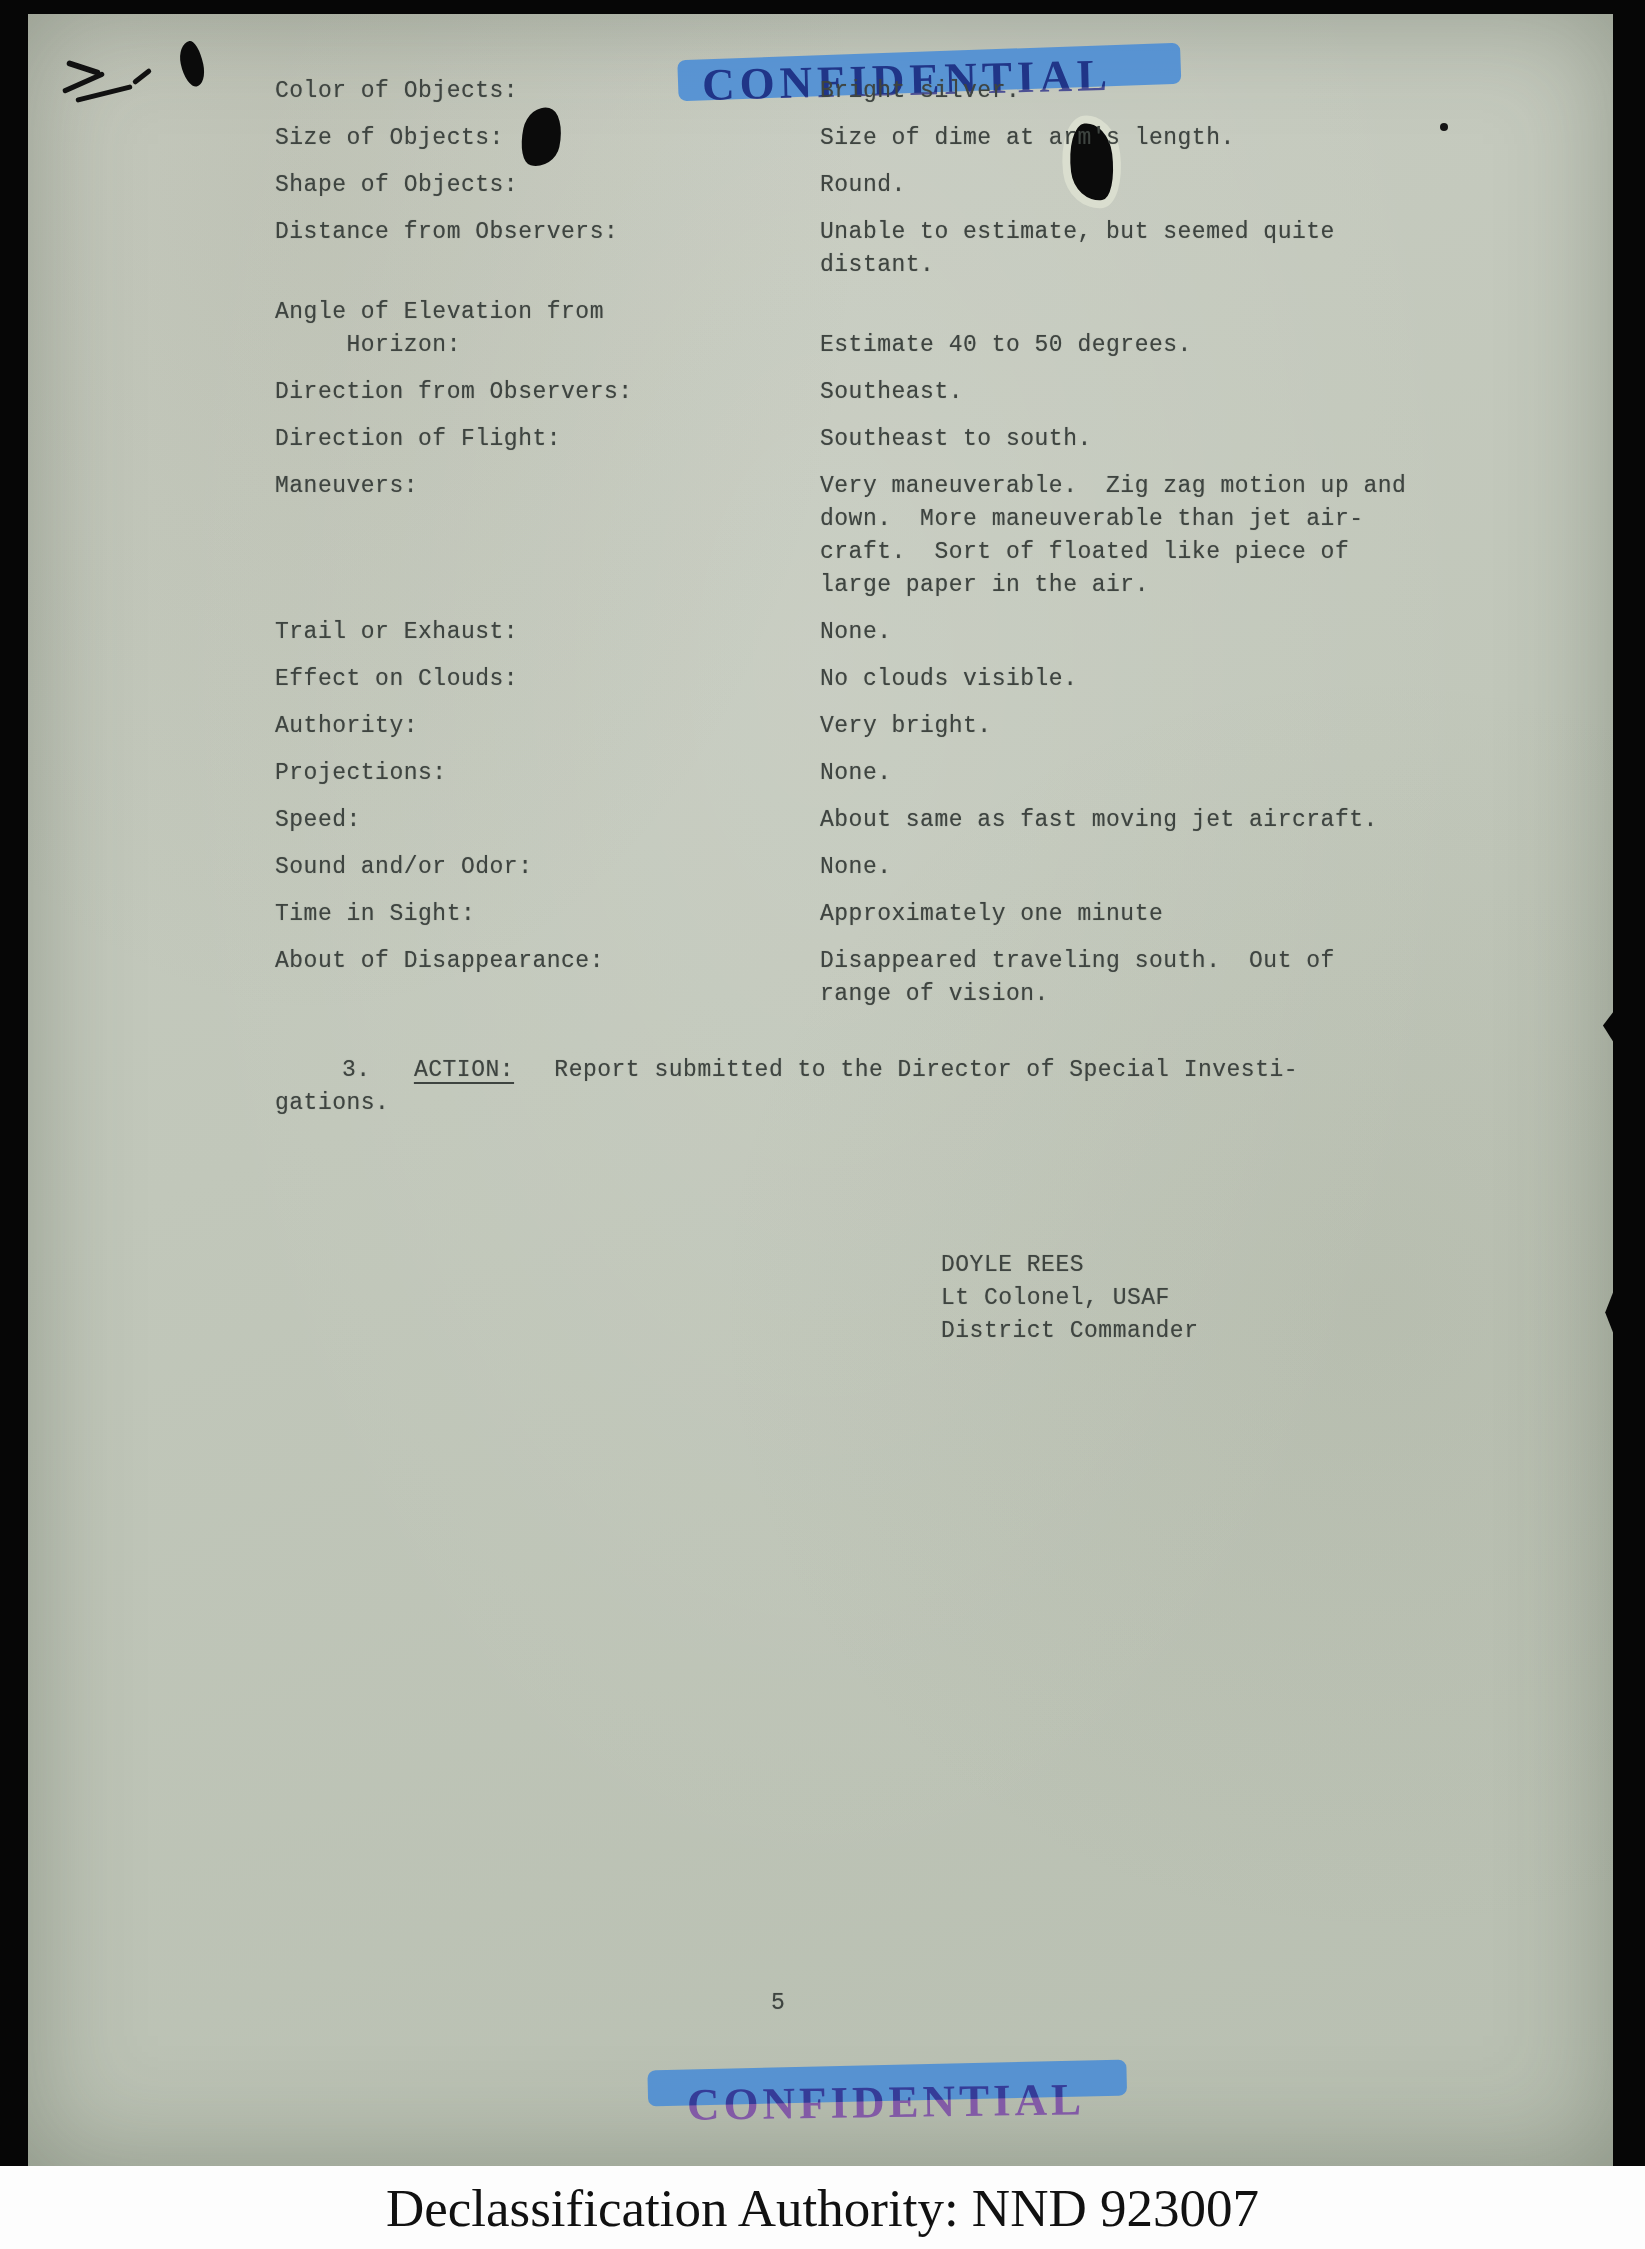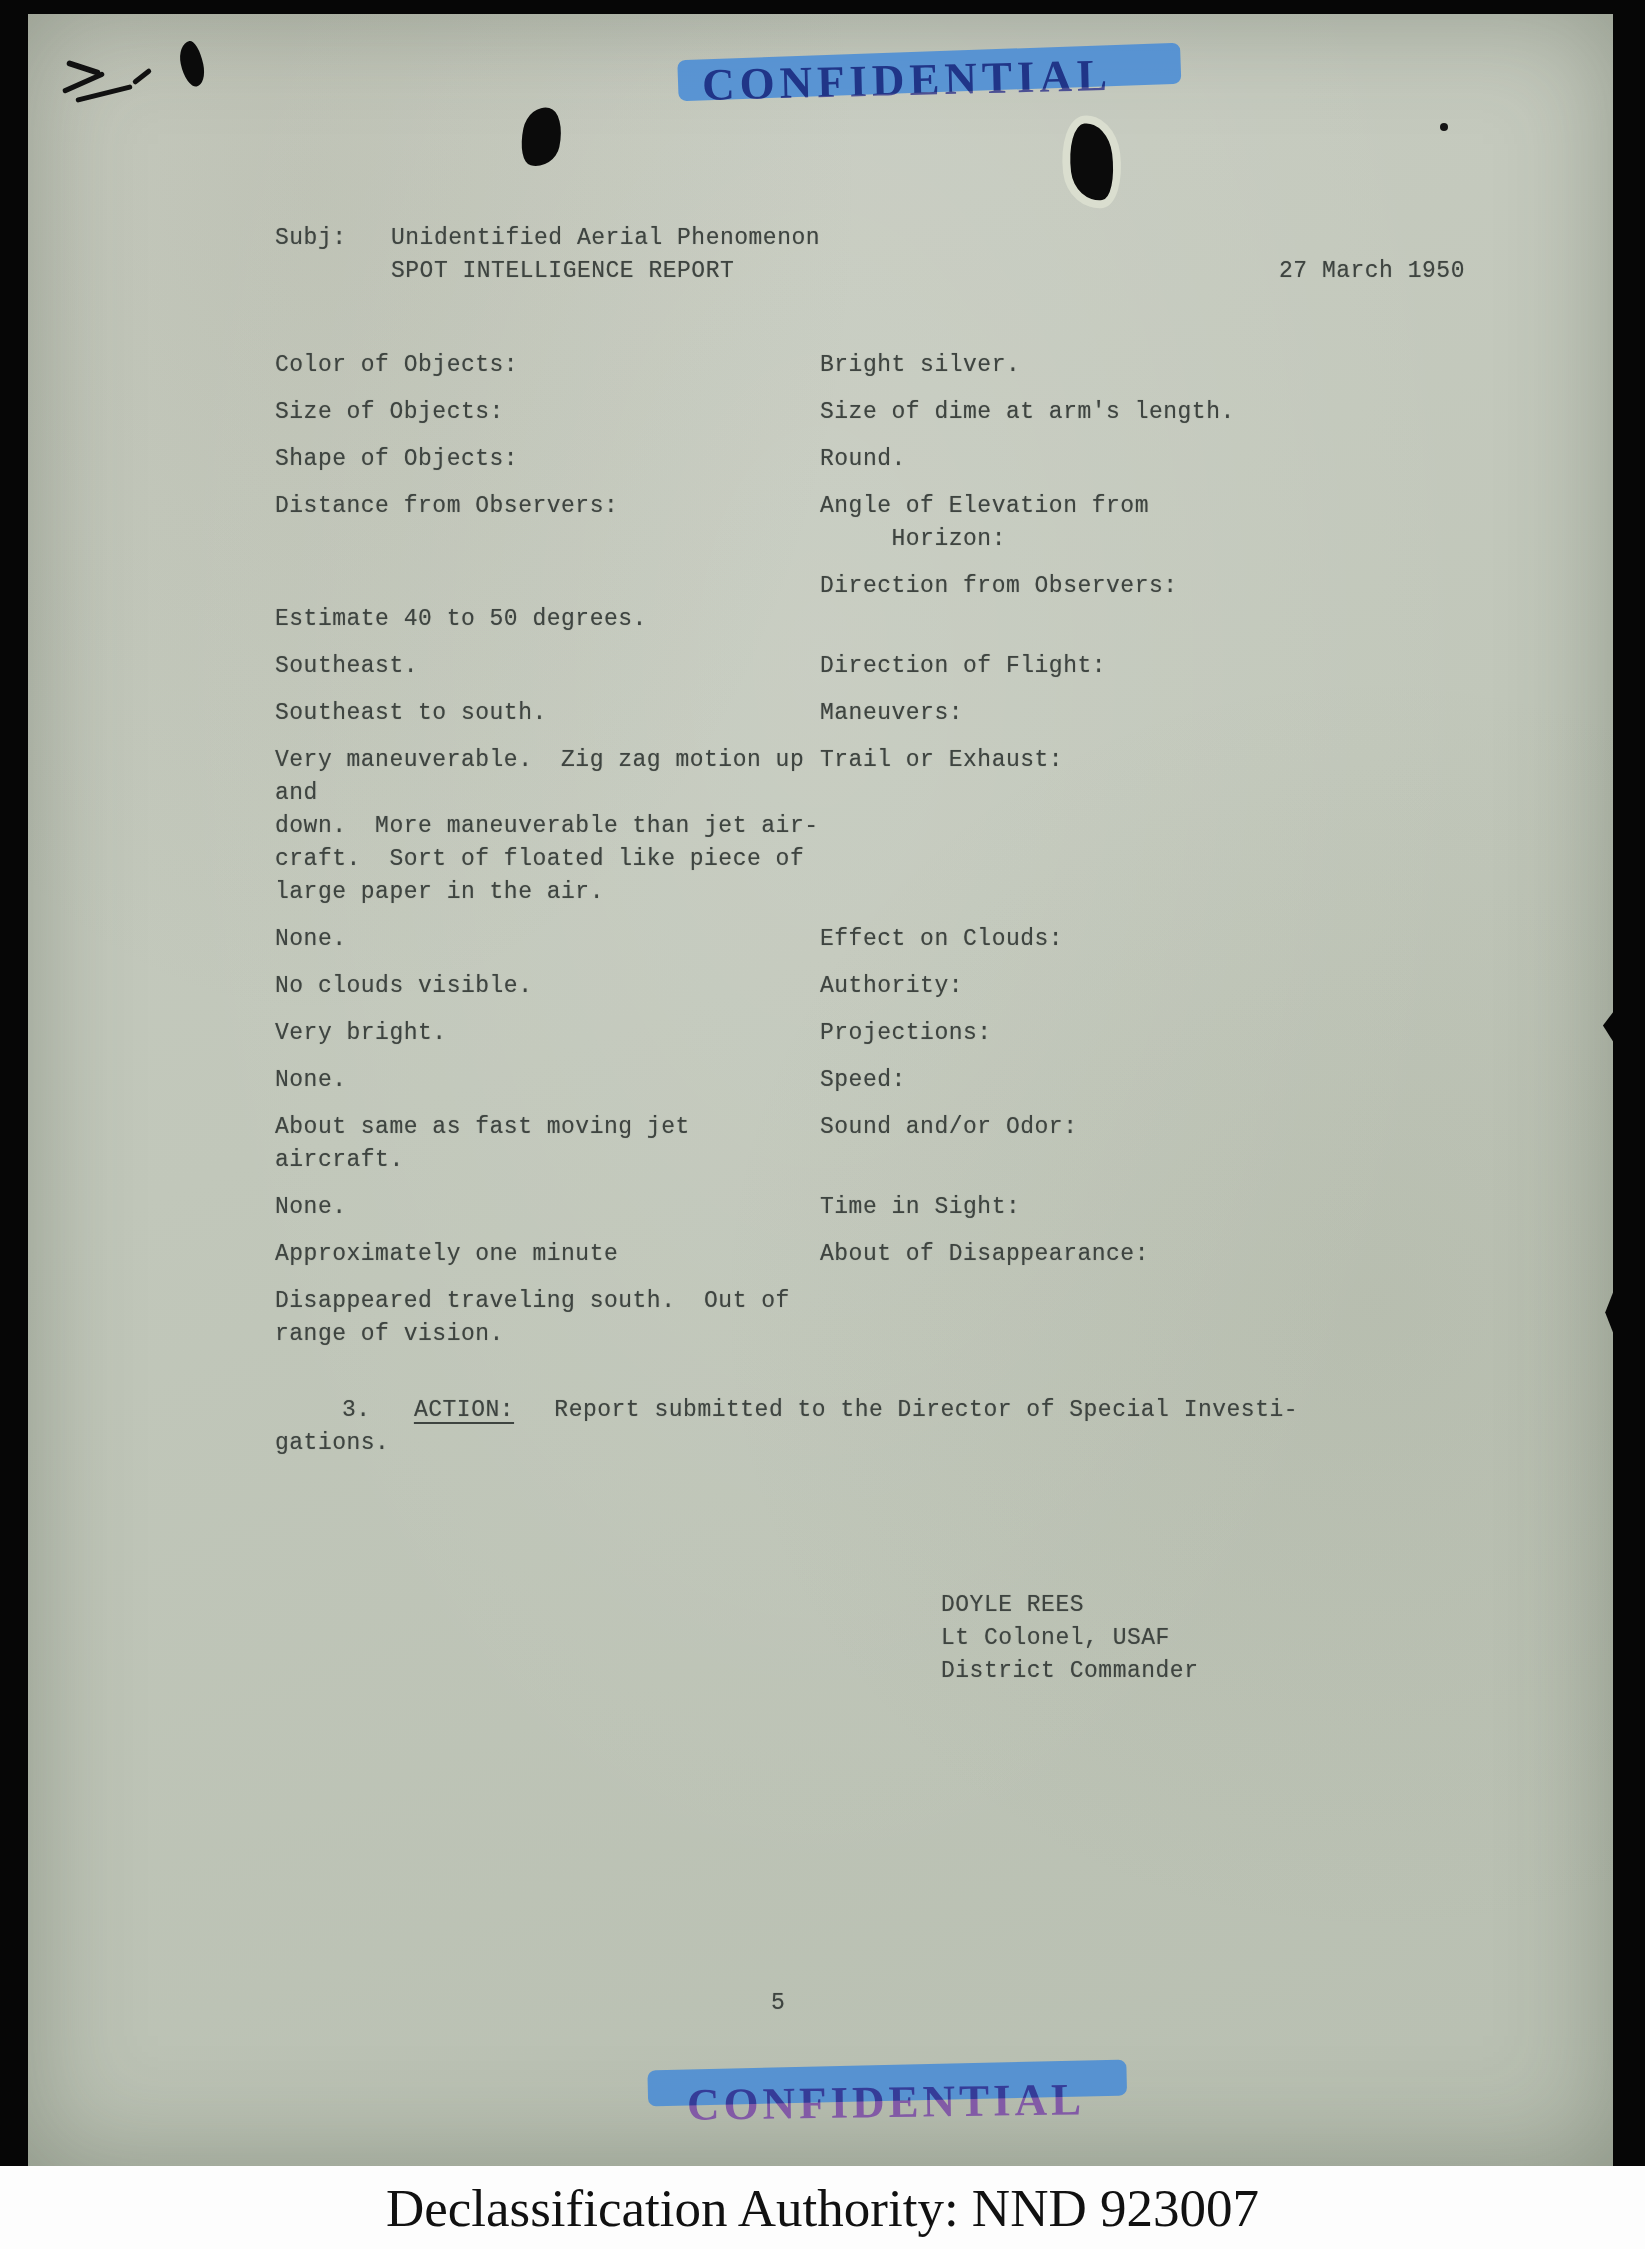--- a/index.html
+++ b/index.html
@@ -158,42 +158,34 @@
   <div class="tear tear-1"></div>
   <div class="tear tear-2"></div>
 
   <div class="stamp stamp-top">
     <span class="hl hl-top"></span>
     <span class="stamp-text">CONFIDENTIAL</span>
   </div>
 
   <div class="content">
 
-    <div class="header">
-      <div class="subj-row">
-        <span class="subj-label">Subj:</span>
-        <span class="subj-lines">
-          <span>Unidentified Aerial Phenomenon</span><br>
-          <span>SPOT INTELLIGENCE REPORT</span>
-        </span>
-      </div>
-      <span class="date">27 March 1950</span>
-    </div>
 
     <div class="fields">
       <div class="flabel">Color of Objects:</div>
       <div class="fvalue">Bright silver.</div>
 
       <div class="flabel">Size of Objects:</div>
       <div class="fvalue">Size of dime at arm's length.</div>
 
       <div class="flabel">Shape of Objects:</div>
       <div class="fvalue">Round.</div>
 
       <div class="flabel">Distance from Observers:</div>
+      <div class="fvalue">Unable to estimate, but seemed quite
+distant.</div>
 
       <div class="flabel">Angle of Elevation from
      Horizon:</div>
       <div class="fvalue pad-top">Estimate 40 to 50 degrees.</div>
 
       <div class="flabel">Direction from Observers:</div>
       <div class="fvalue">Southeast.</div>
 
       <div class="flabel">Direction of Flight:</div>
       <div class="fvalue">Southeast to south.</div>

